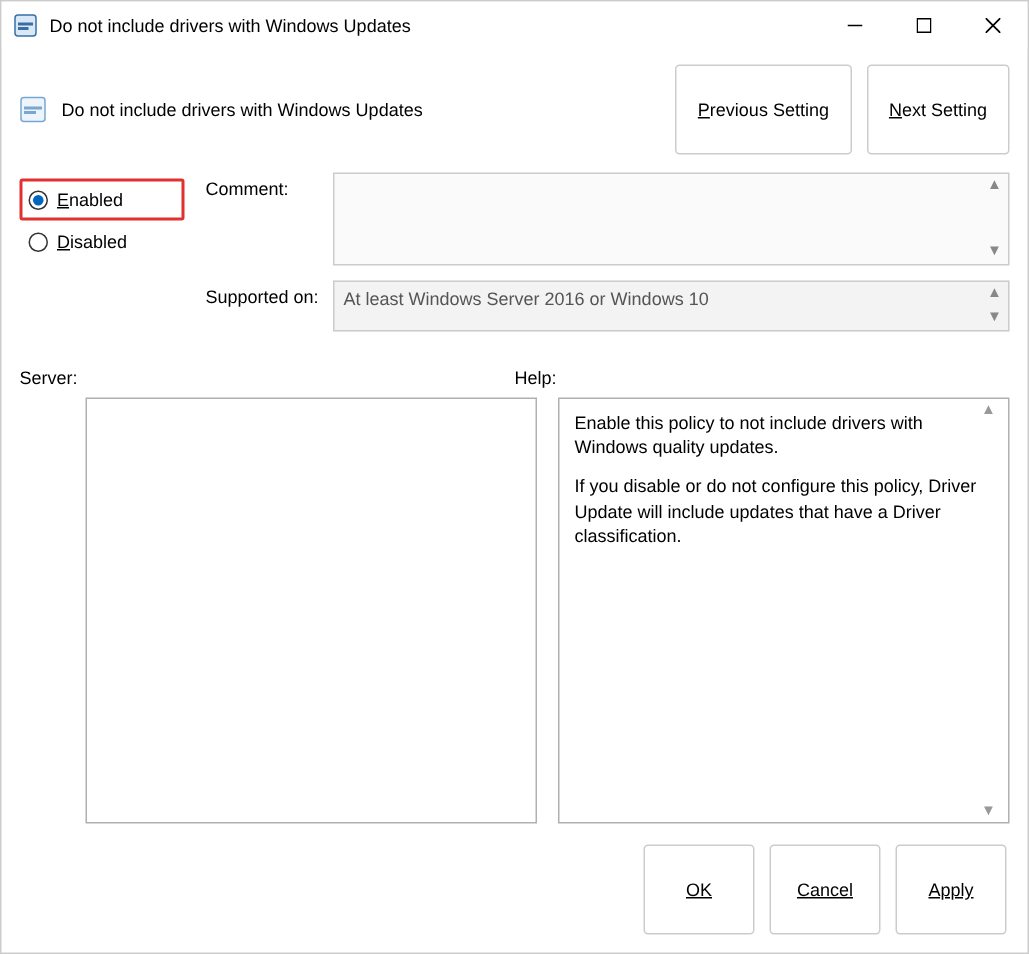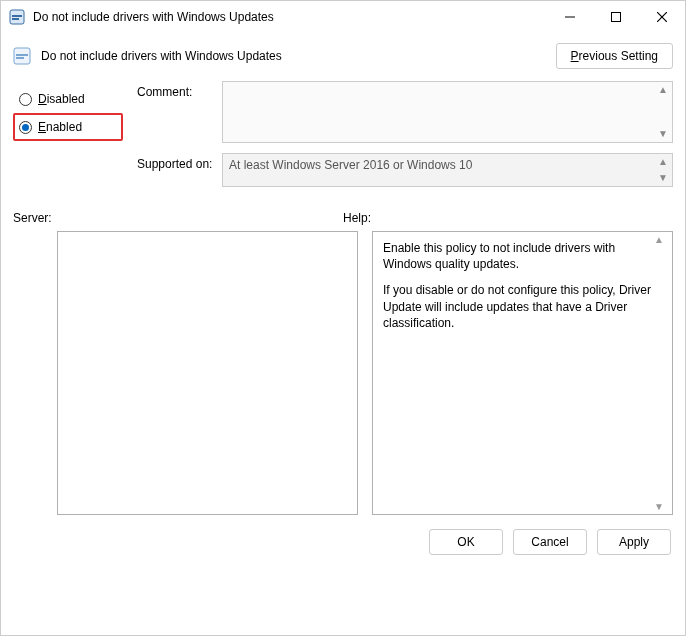--- a/index.html
+++ b/index.html
@@ -42,21 +42,21 @@
   }
   .subheader .sub-icon {
     width: 18px; height: 18px;
     display: inline-flex;
   }
   .subheader .sub-title { flex: 1; }
   .nav-btns { display: flex; gap: 10px; margin-left: auto; }
   .btn {
     border: 1px solid #ccc;
     background: #fff;
-    padding: 5px 14px;
+    padding: 22px 14px;
     font-size: 12px;
     border-radius: 3px;
     cursor: pointer;
     font-family: inherit;
   }
   .btn .u { text-decoration: underline; }
   .section-top {
     display: flex;
     padding: 8px 12px 0 12px;
     gap: 14px;
@@ -137,21 +137,21 @@
     line-height: 1.35;
     position: relative;
   }
   .panel.help p { margin: 0 0 10px 0; }
   .footer {
     display: flex;
     justify-content: flex-end;
     gap: 10px;
     padding: 14px 14px 0 14px;
   }
-  .ftr-btn { min-width: 74px; }
+  .ftr-btn { min-width: 74px; text-decoration: underline; }
   .hint-scrollbar {
     position: absolute; right: 1px; top: 1px; bottom: 1px;
     width: 17px; 
     display: flex; flex-direction: column; justify-content: space-between;
     color: #999; font-size: 10px;
   }
 </style>
 </head>
 <body>
 
@@ -188,32 +188,33 @@
   <span class="sub-icon">
     <svg width="18" height="18" viewBox="0 0 18 18">
       <rect x="1" y="1" width="16" height="16" rx="2" fill="#eef4fb" stroke="#7aa6d2"></rect>
       <rect x="3" y="7" width="12" height="2" fill="#7aa6d2"></rect>
       <rect x="3" y="10" width="8" height="2" fill="#7aa6d2"></rect>
     </svg>
   </span>
   <span class="sub-title">Do not include drivers with Windows Updates</span>
   <div class="nav-btns">
     <button class="btn"><span class="u">P</span><span>revious Setting</span></button>
+    <button class="btn"><span class="u">N</span><span>ext Setting</span></button>
   </div>
 </div>
 
 <div class="section-top">
   <div class="radios">
+    <div class="radio-row highlight">
+      <span class="radio checked"></span>
+      <span class="radio-label"><span class="u">E</span><span>nabled</span></span>
+    </div>
     <div class="radio-row">
       <span class="radio"></span>
       <span class="radio-label"><span class="u">D</span><span>isabled</span></span>
-    </div>
-    <div class="radio-row highlight">
-      <span class="radio checked"></span>
-      <span class="radio-label"><span class="u">E</span><span>nabled</span></span>
     </div>
   </div>
 
   <div class="right-col">
     <div class="field-row">
       <div class="field-label">Comment:</div>
       <div class="textbox comment">
         <span></span>
         <div class="scroll-hint">
             <span>▲</span>

